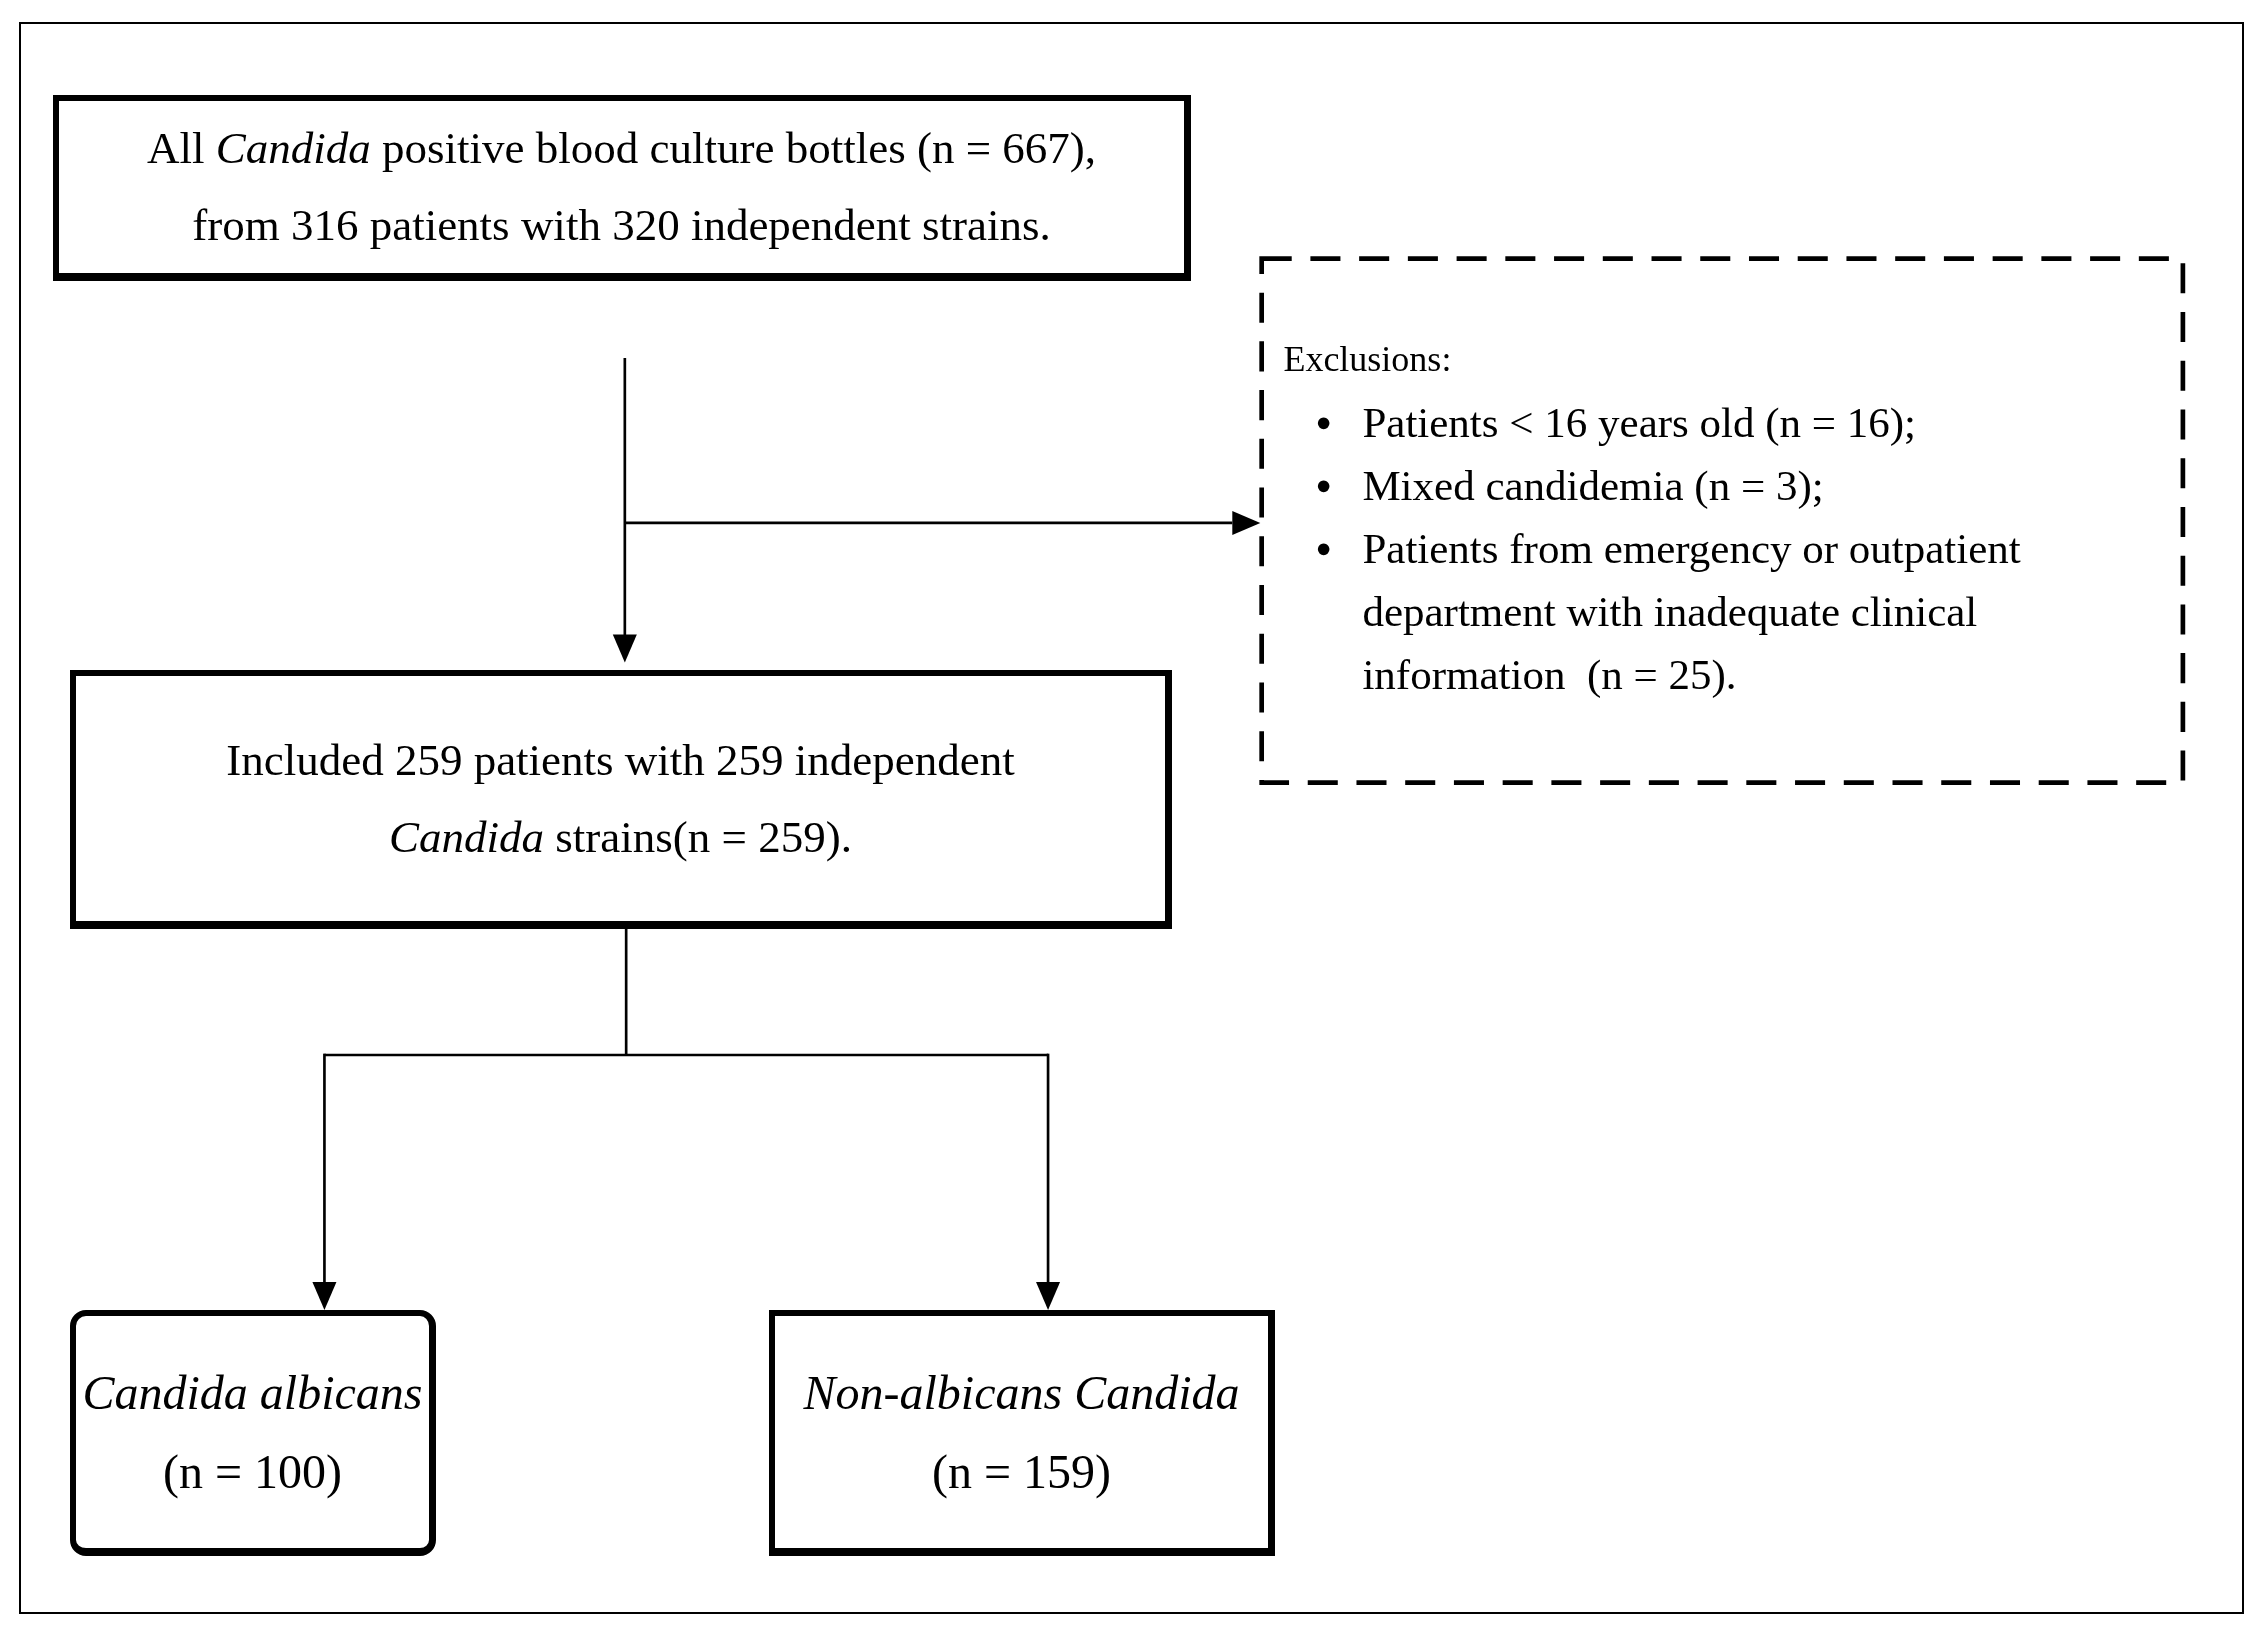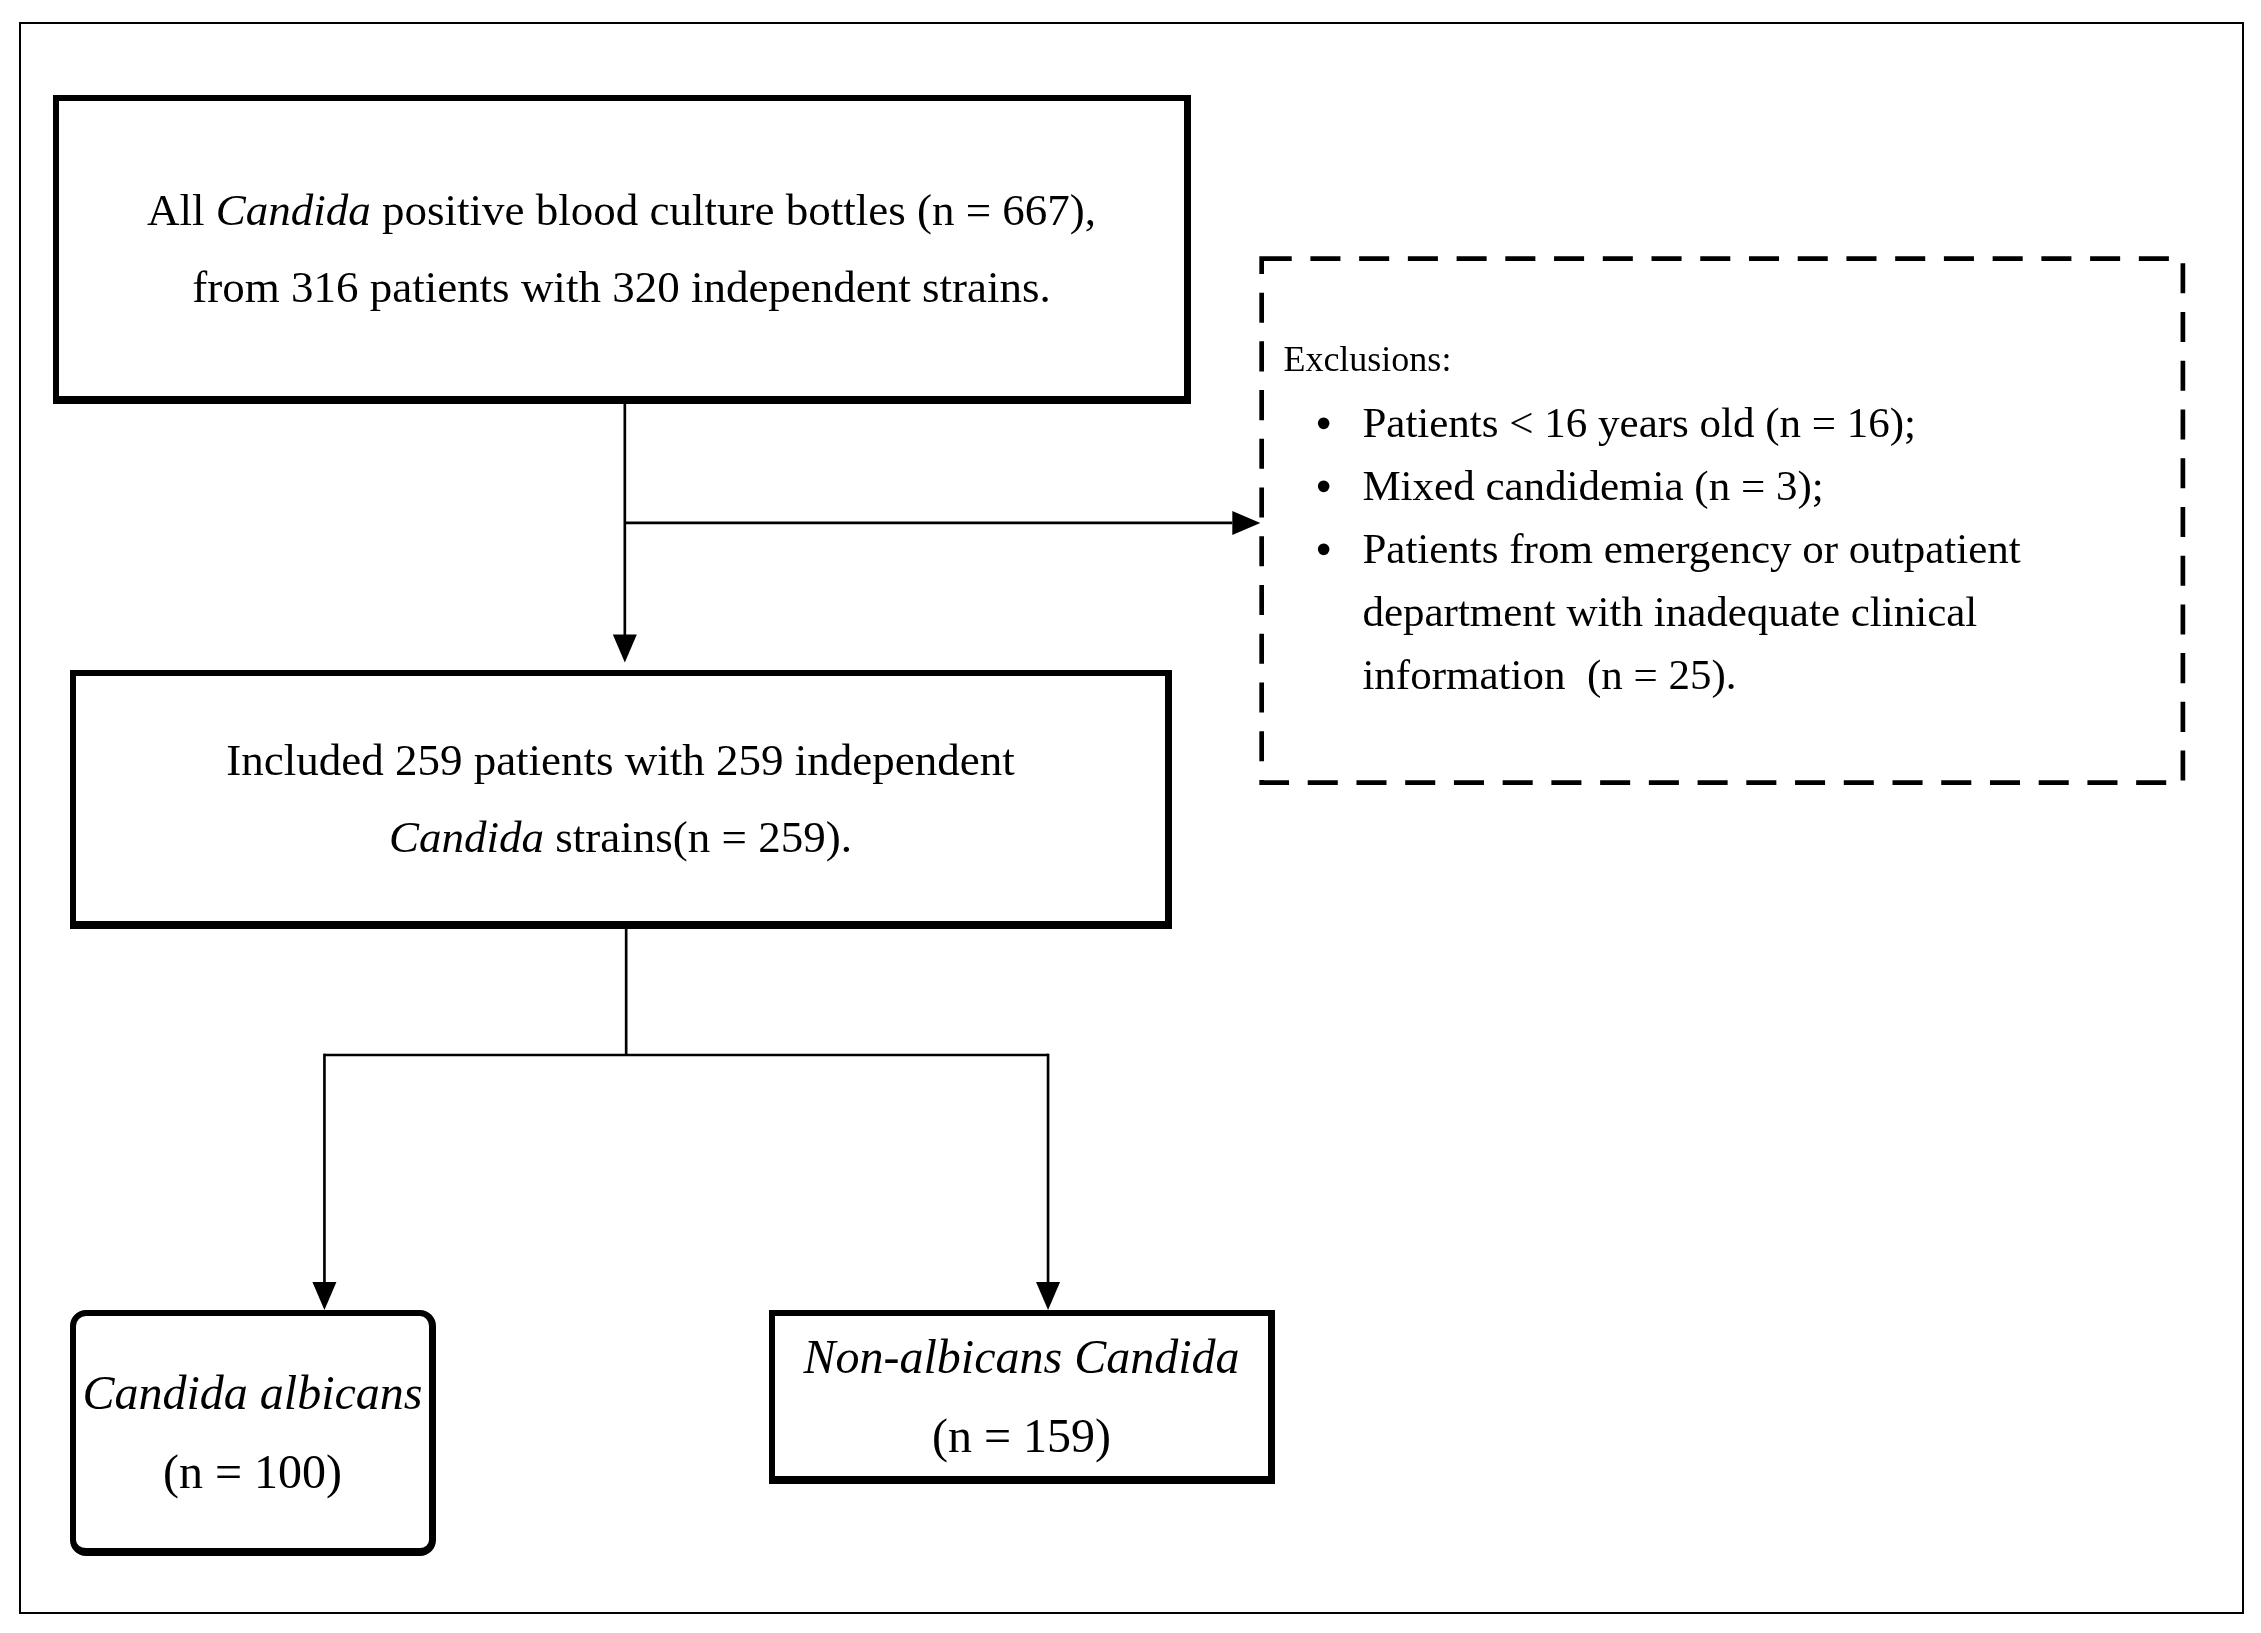--- a/index.html
+++ b/index.html
@@ -39,25 +39,25 @@
     position: absolute;
     background: var(--paper);
     border: 6px solid var(--ink);
     border-bottom-width: 8.7px;
     border-right-width: 7.3px;
     display: flex; flex-direction: column;
     justify-content: center; align-items: center;
     text-align: center;
   }
   .node .line { white-space: nowrap; }
-  .box-source { left: 53px; top: 95px; width: 1138px; height: 309px; font-family: Liberation Serif, serif; }
+  .box-source { left: 53px; top: 95px; width: 1138px; height: 186px; font-family: Liberation Serif, serif; }
   .box-source .line, .box-included .line { font-size: 45px; line-height: 77px; }
   .box-included { left: 70px; top: 662px; width: 1102px; height: 259px; margin-top: 8px; }
   .box-albicans { left: 70px; top: 1310px; width: 366px; height: 246px; border-radius: 16px; }
-  .box-nonalbicans { left: 769px; top: 1310px; width: 506px; height: 174px; }
+  .box-nonalbicans { left: 769px; top: 1310px; width: 506px; height: 246px; }
   .box-albicans .line, .box-nonalbicans .line { font-size: 48px; line-height: 79px; }
   .italic { font-style: italic; }
   .box-exclusions {
     position: absolute;
     left: 1262px; top: 258px; width: 921px; height: 524px;
     padding: 70px 20px 0 21.4px;
   }
   .excl-title {
     font-size: 36px; line-height: 63px;
     white-space: nowrap;

